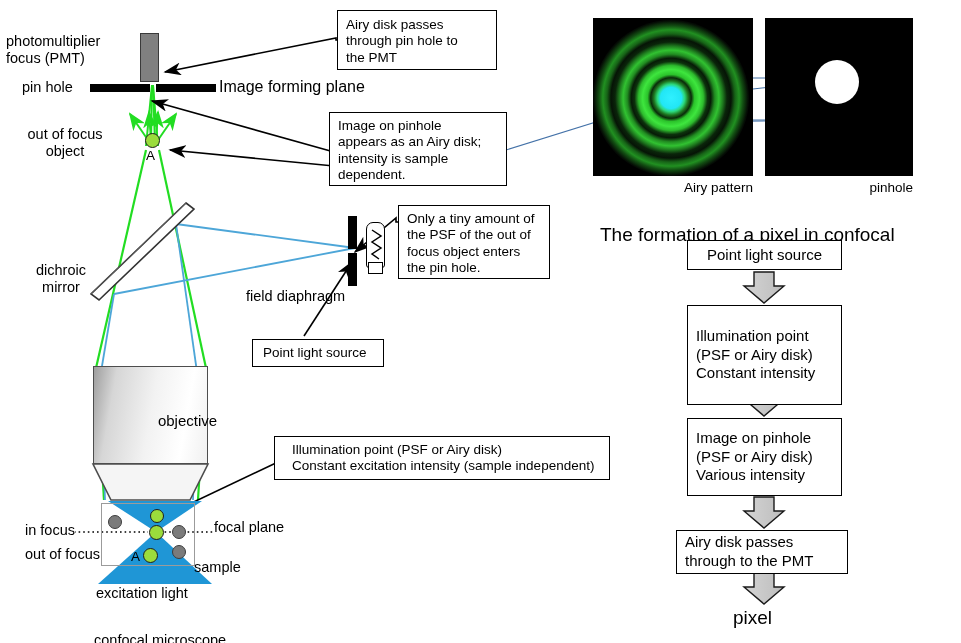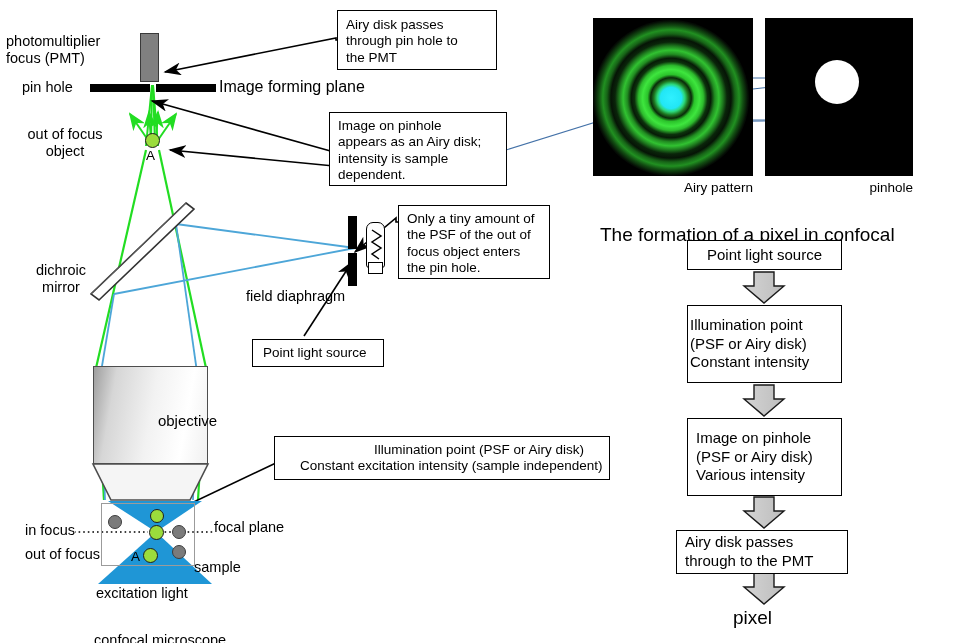--- a/index.html
+++ b/index.html
@@ -210,42 +210,42 @@
 intensity is sample
 dependent.</div>
 
   <div class="tbox" style="left:398px;top:205px;width:152px;height:74px;padding:5px 8px;font-size:13.5px;">Only a tiny amount of
 the PSF of the out of
 focus object enters
 the pin hole.</div>
 
   <div class="tbox" style="left:252px;top:339px;width:132px;height:28px;padding:5px 10px;font-size:13.5px;">Point light source</div>
 
-  <div class="tbox" style="left:274px;top:436px;width:336px;height:44px;padding:5px 25px;font-size:13.5px;text-align:right;">Illumination point (PSF or Airy disk)
+  <div class="tbox" style="left:274px;top:436px;width:336px;height:44px;padding:5px 17px;font-size:13.5px;">Illumination point (PSF or Airy disk)
 Constant excitation intensity (sample independent)</div>
 
   <div class="panel" style="left:593px;top:18px;width:160px;height:158px;">
     <svg class="airy" viewBox="0 0 160 158">
       <rect x="0" y="0" width="160" height="158" fill="#000"></rect>
       <circle cx="78" cy="80" r="78" fill="url(#airyg)"></circle>
     </svg>
   </div>
   <div class="panelcap" style="left:593px;top:180px;width:160px;font-size:13.5px;">Airy pattern</div>
 
   <div class="panel" style="left:765px;top:18px;width:148px;height:158px;">
     <div class="pinwhite" style="left:50px;top:42px;width:44px;height:44px;"></div>
   </div>
   <div class="panelcap" style="left:765px;top:180px;width:148px;font-size:13.5px;">pinhole</div>
 
   <div class="bigtitle" style="left:600px;top:200px;font-size:19px;">The formation of a pixel in confocal</div>
 
   <div class="fbox" style="left:687px;top:240px;width:155px;height:30px;font-size:15px;">Point light source</div>
 
-  <div class="fbox" style="left:687px;top:305px;width:155px;height:78px;font-size:15px;text-align:left;
-              justify-content:flex-start;padding-left:2px;">Illumination point
+  <div class="fbox" style="left:687px;top:305px;width:155px;height:100px;font-size:15px;text-align:left;
+              justify-content:flex-start;padding-left:8px;">Illumination point
 (PSF or Airy disk)
 Constant intensity</div>
 
   <div class="fbox" style="left:687px;top:418px;width:155px;height:78px;font-size:15px;text-align:left;
               justify-content:flex-start;padding-left:8px;">Image on pinhole
 (PSF or Airy disk)
 Various intensity</div>
 
   <div class="fbox" style="left:676px;top:530px;width:172px;height:44px;font-size:15px;text-align:left;
               justify-content:flex-start;padding-left:8px;">Airy disk passes

